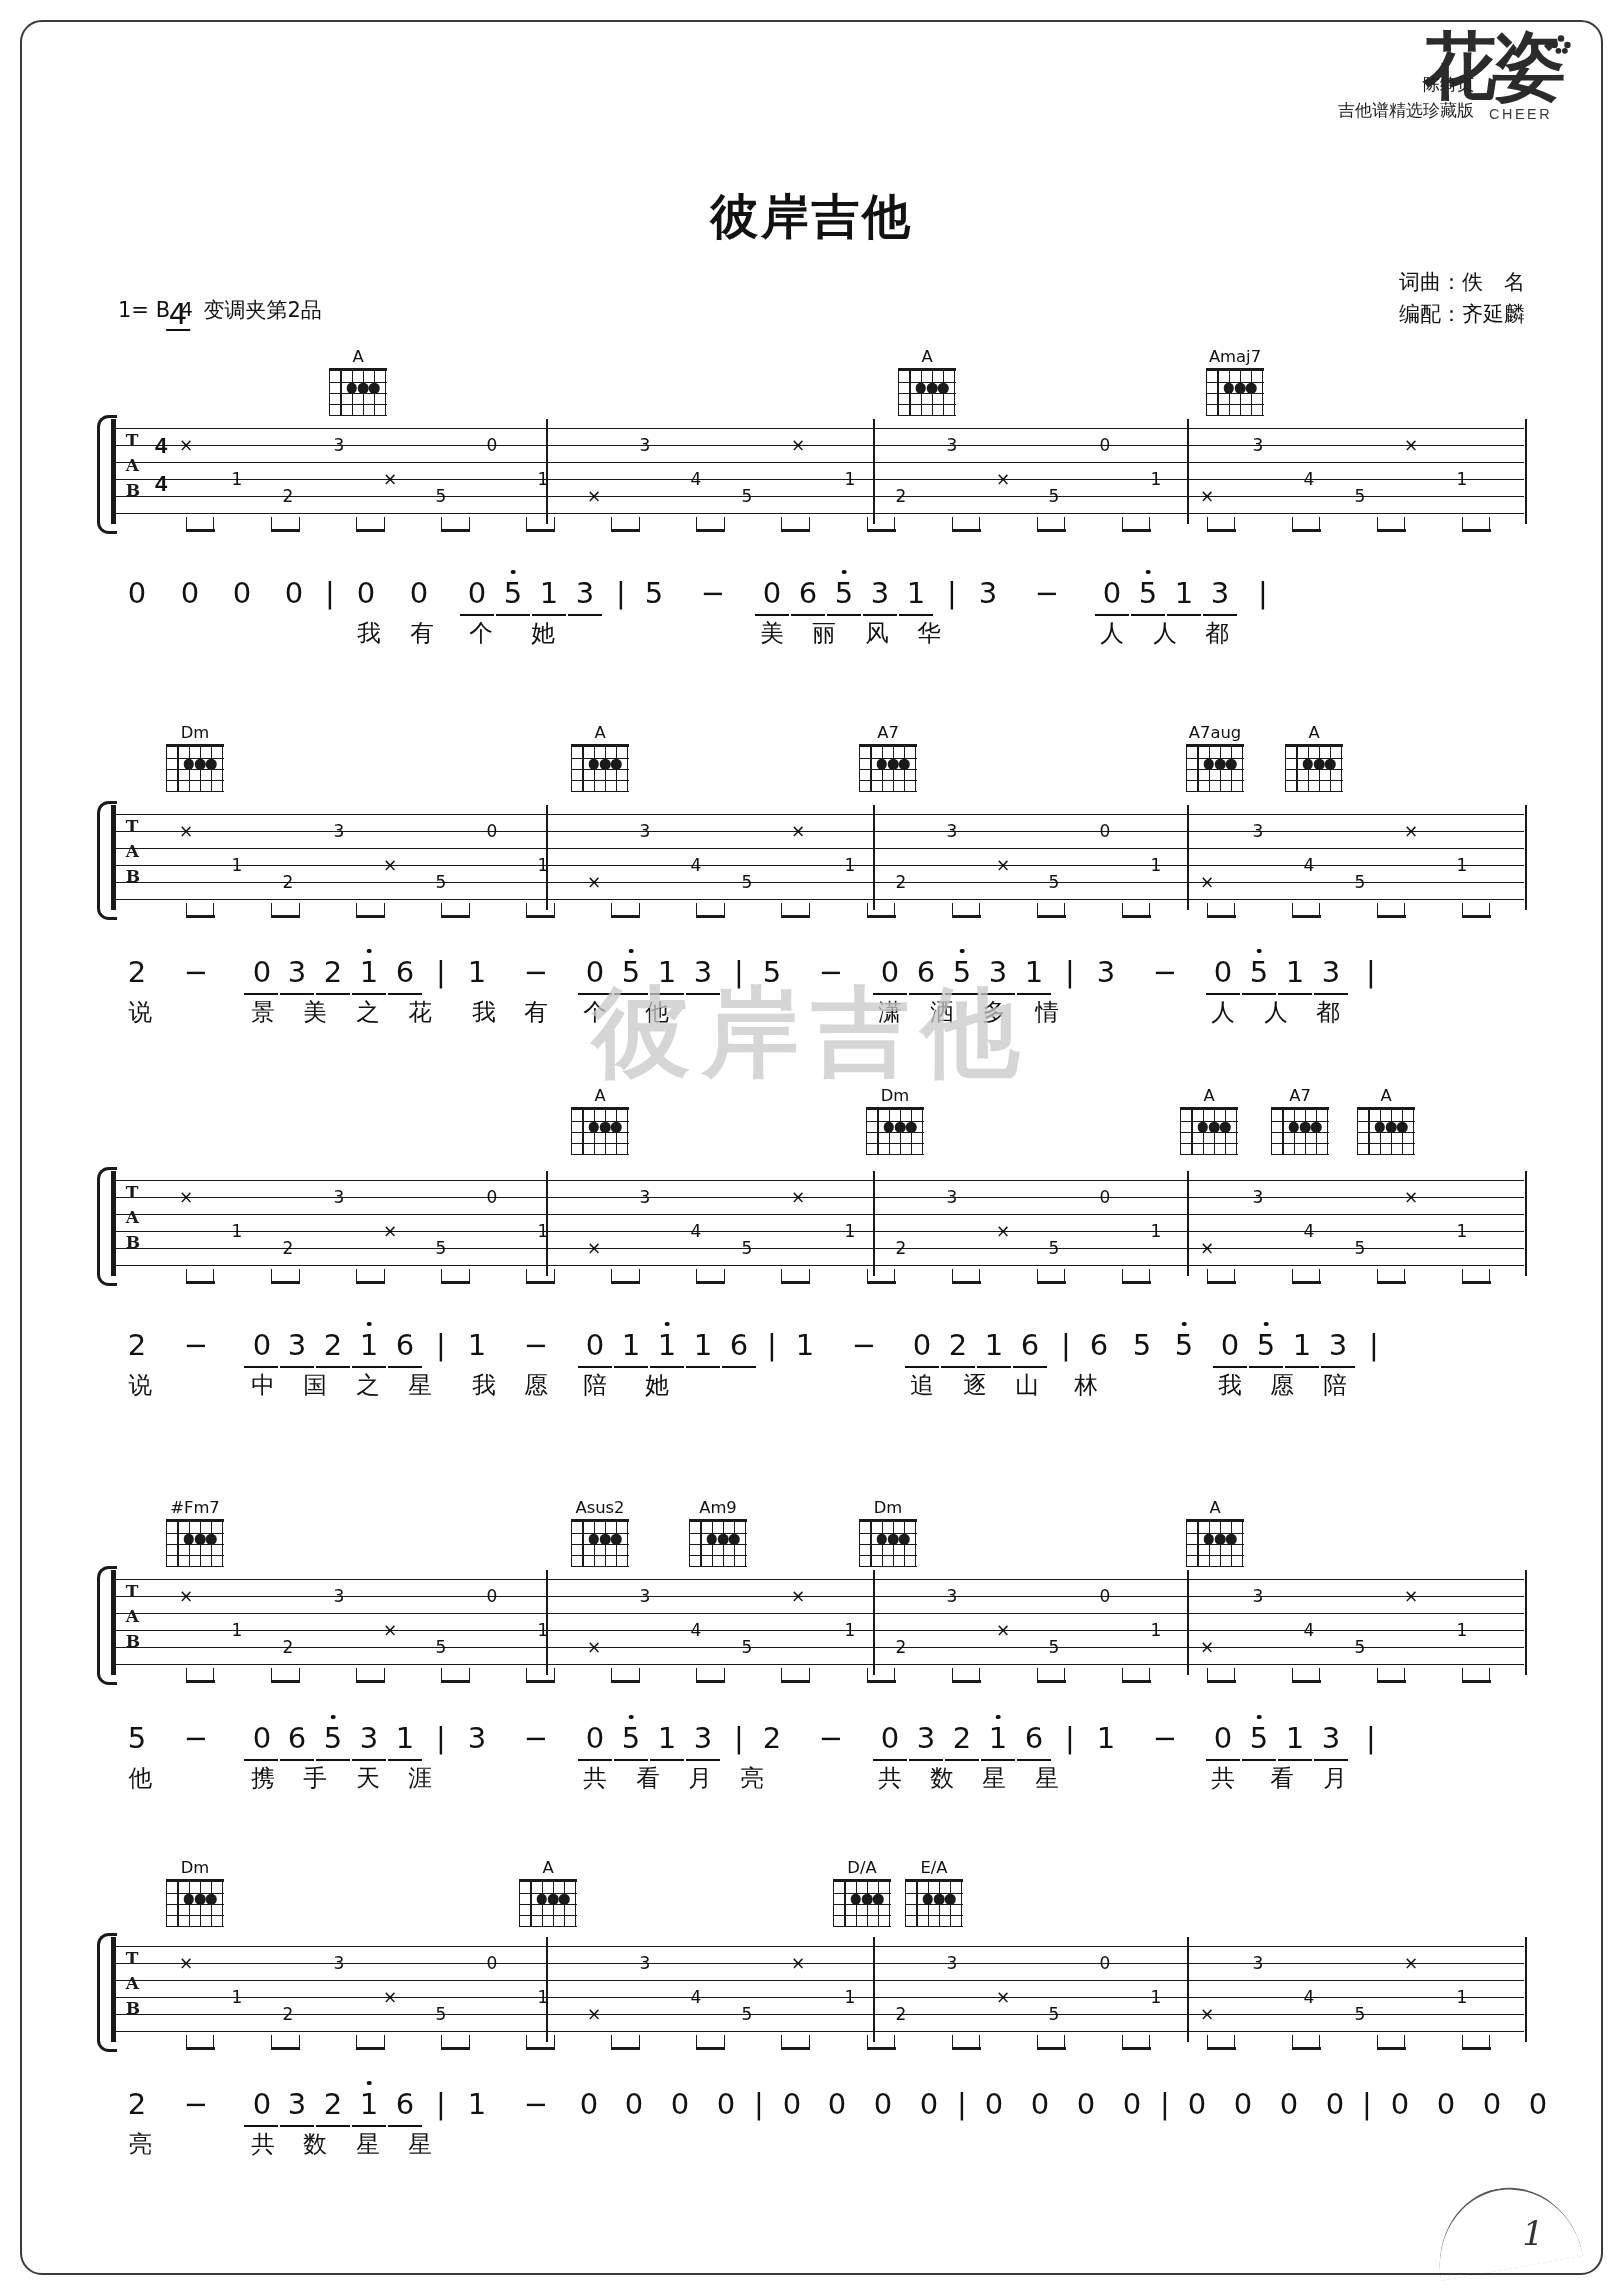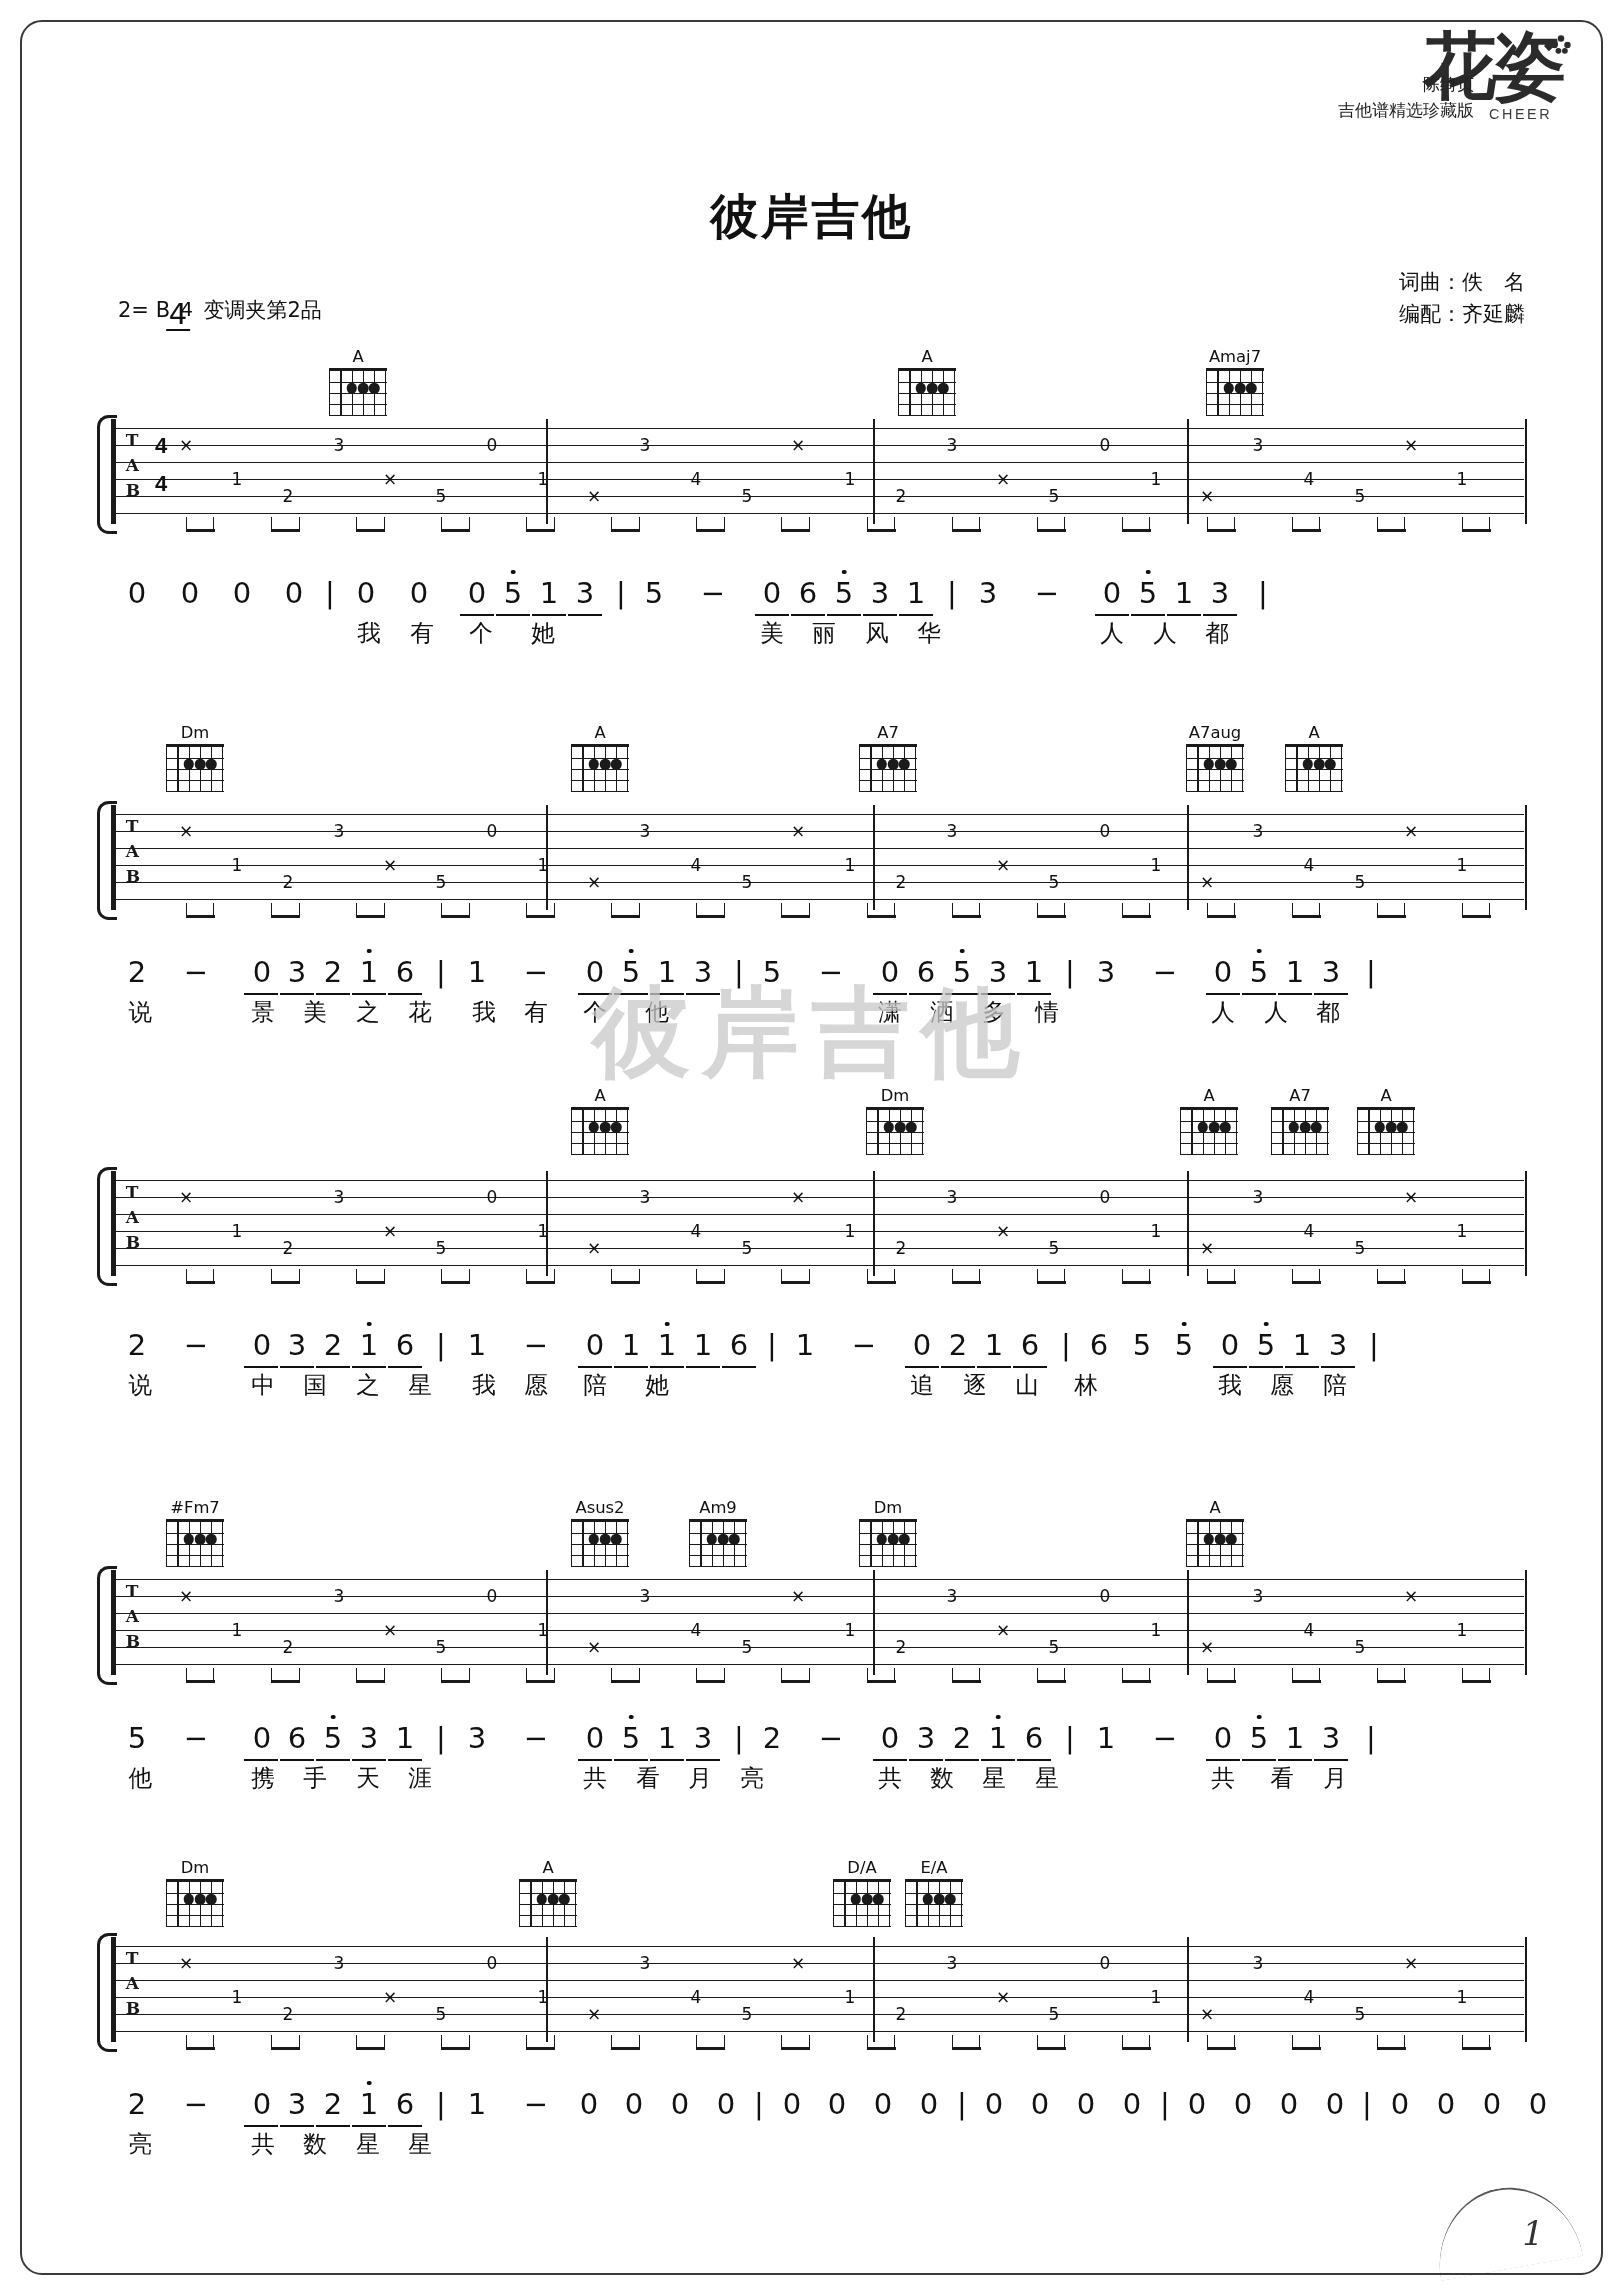--- a/index.html
+++ b/index.html
@@ -198,21 +198,21 @@
 </div>
 
 <div class="song-title">彼岸吉他</div>
 
 <div class="meta-right">
   <div>词曲：佚　名</div>
   <div>编配：齐延麟</div>
 </div>
 
 <div class="meta-left">
-  <span>2= B</span>
+  <span>1= B</span>
   <span class="timesig">
     <span class="num">4</span>
     <span class="den">4</span>
   </span>
   <span>变调夹第2品</span>
 </div>
 
 <div class="watermark">
   <div class="wm-cn">彼岸吉他</div>
 </div>

